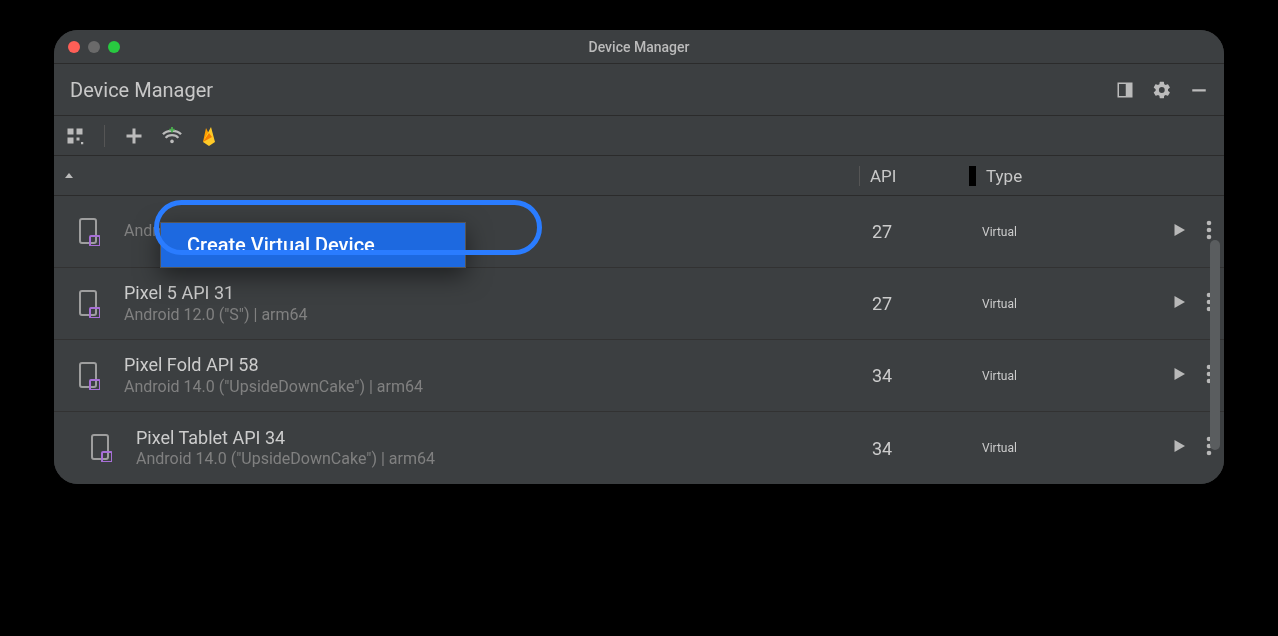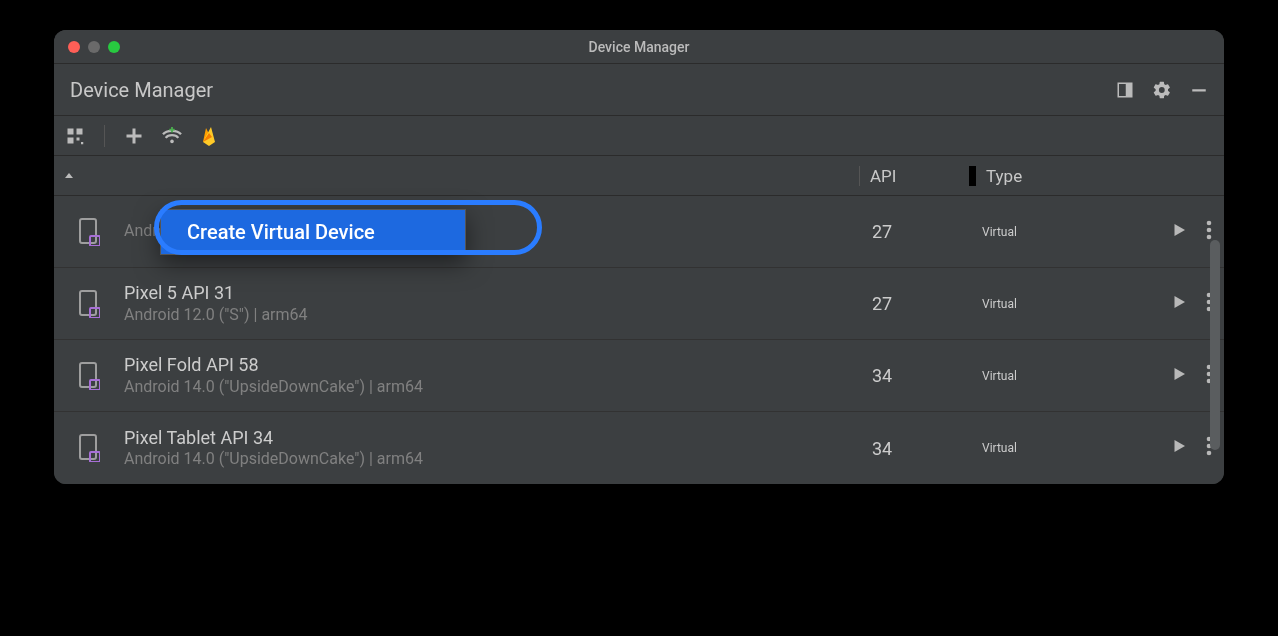--- a/index.html
+++ b/index.html
@@ -9,21 +9,21 @@
       width: 1278px;
       height: 636px;
       padding: 30px 50px;
       display: flex;
       align-items: flex-start;
       justify-content: center;
     }
     .window {
       width: 1170px;
       background: #3c3f41;
-      border-radius: 12px;
+      border-radius: 24px;
       overflow: hidden;
       box-shadow: 0 20px 60px rgba(0,0,0,0.6);
       position: relative;
     }
     .titlebar {
       height: 34px;
       background: #3c3f41;
       display: flex;
       align-items: center;
       padding: 0 12px;
@@ -158,21 +158,21 @@
       width: 90px;
       display: flex;
       align-items: center;
       gap: 18px;
       justify-content: flex-end;
     }
     .play-icon svg, .more-icon svg { fill: #b8b8b8; }
 
     .dropdown {
       position: absolute;
-      top: 179px;
+      top: 192px;
       left: 106px;
       width: 306px;
       background: #14532d;
       border: 1px solid #555;
       box-shadow: 0 8px 24px rgba(0,0,0,0.5);
       z-index: 10;
     }
     .dropdown-item {
       height: 44px;
       display: flex;
@@ -361,21 +361,21 @@
               <path d="M6 4 L20 12 L6 20 Z"></path>
             </svg></span>
         <span class="more-icon"><svg width="6" height="20" viewBox="0 0 6 20">
               <circle cx="3" cy="3" r="2.3"></circle>
               <circle cx="3" cy="10" r="2.3"></circle>
               <circle cx="3" cy="17" r="2.3"></circle>
             </svg></span>
       </div>
     </div>
 
-    <div class="device-row" style="border-bottom:none;">
+    <div class="device-row" style="border-bottom:none;margin-left:12px;">
       <div class="col-icon">
         <svg width="22" height="28" viewBox="0 0 22 28">
             <rect x="2" y="1" width="16" height="24" rx="2" fill="none" stroke="#9e9e9e" stroke-width="2"></rect>
             <rect x="12" y="18" width="10" height="10" rx="1" fill="none" stroke="#a76fd6" stroke-width="2"></rect>
           </svg>
       </div>
       <div class="col-name">
         <div class="device-name">Pixel Tablet API 34</div>
         <div class="device-sub">Android 14.0 ("UpsideDownCake") | arm64</div>
       </div>

